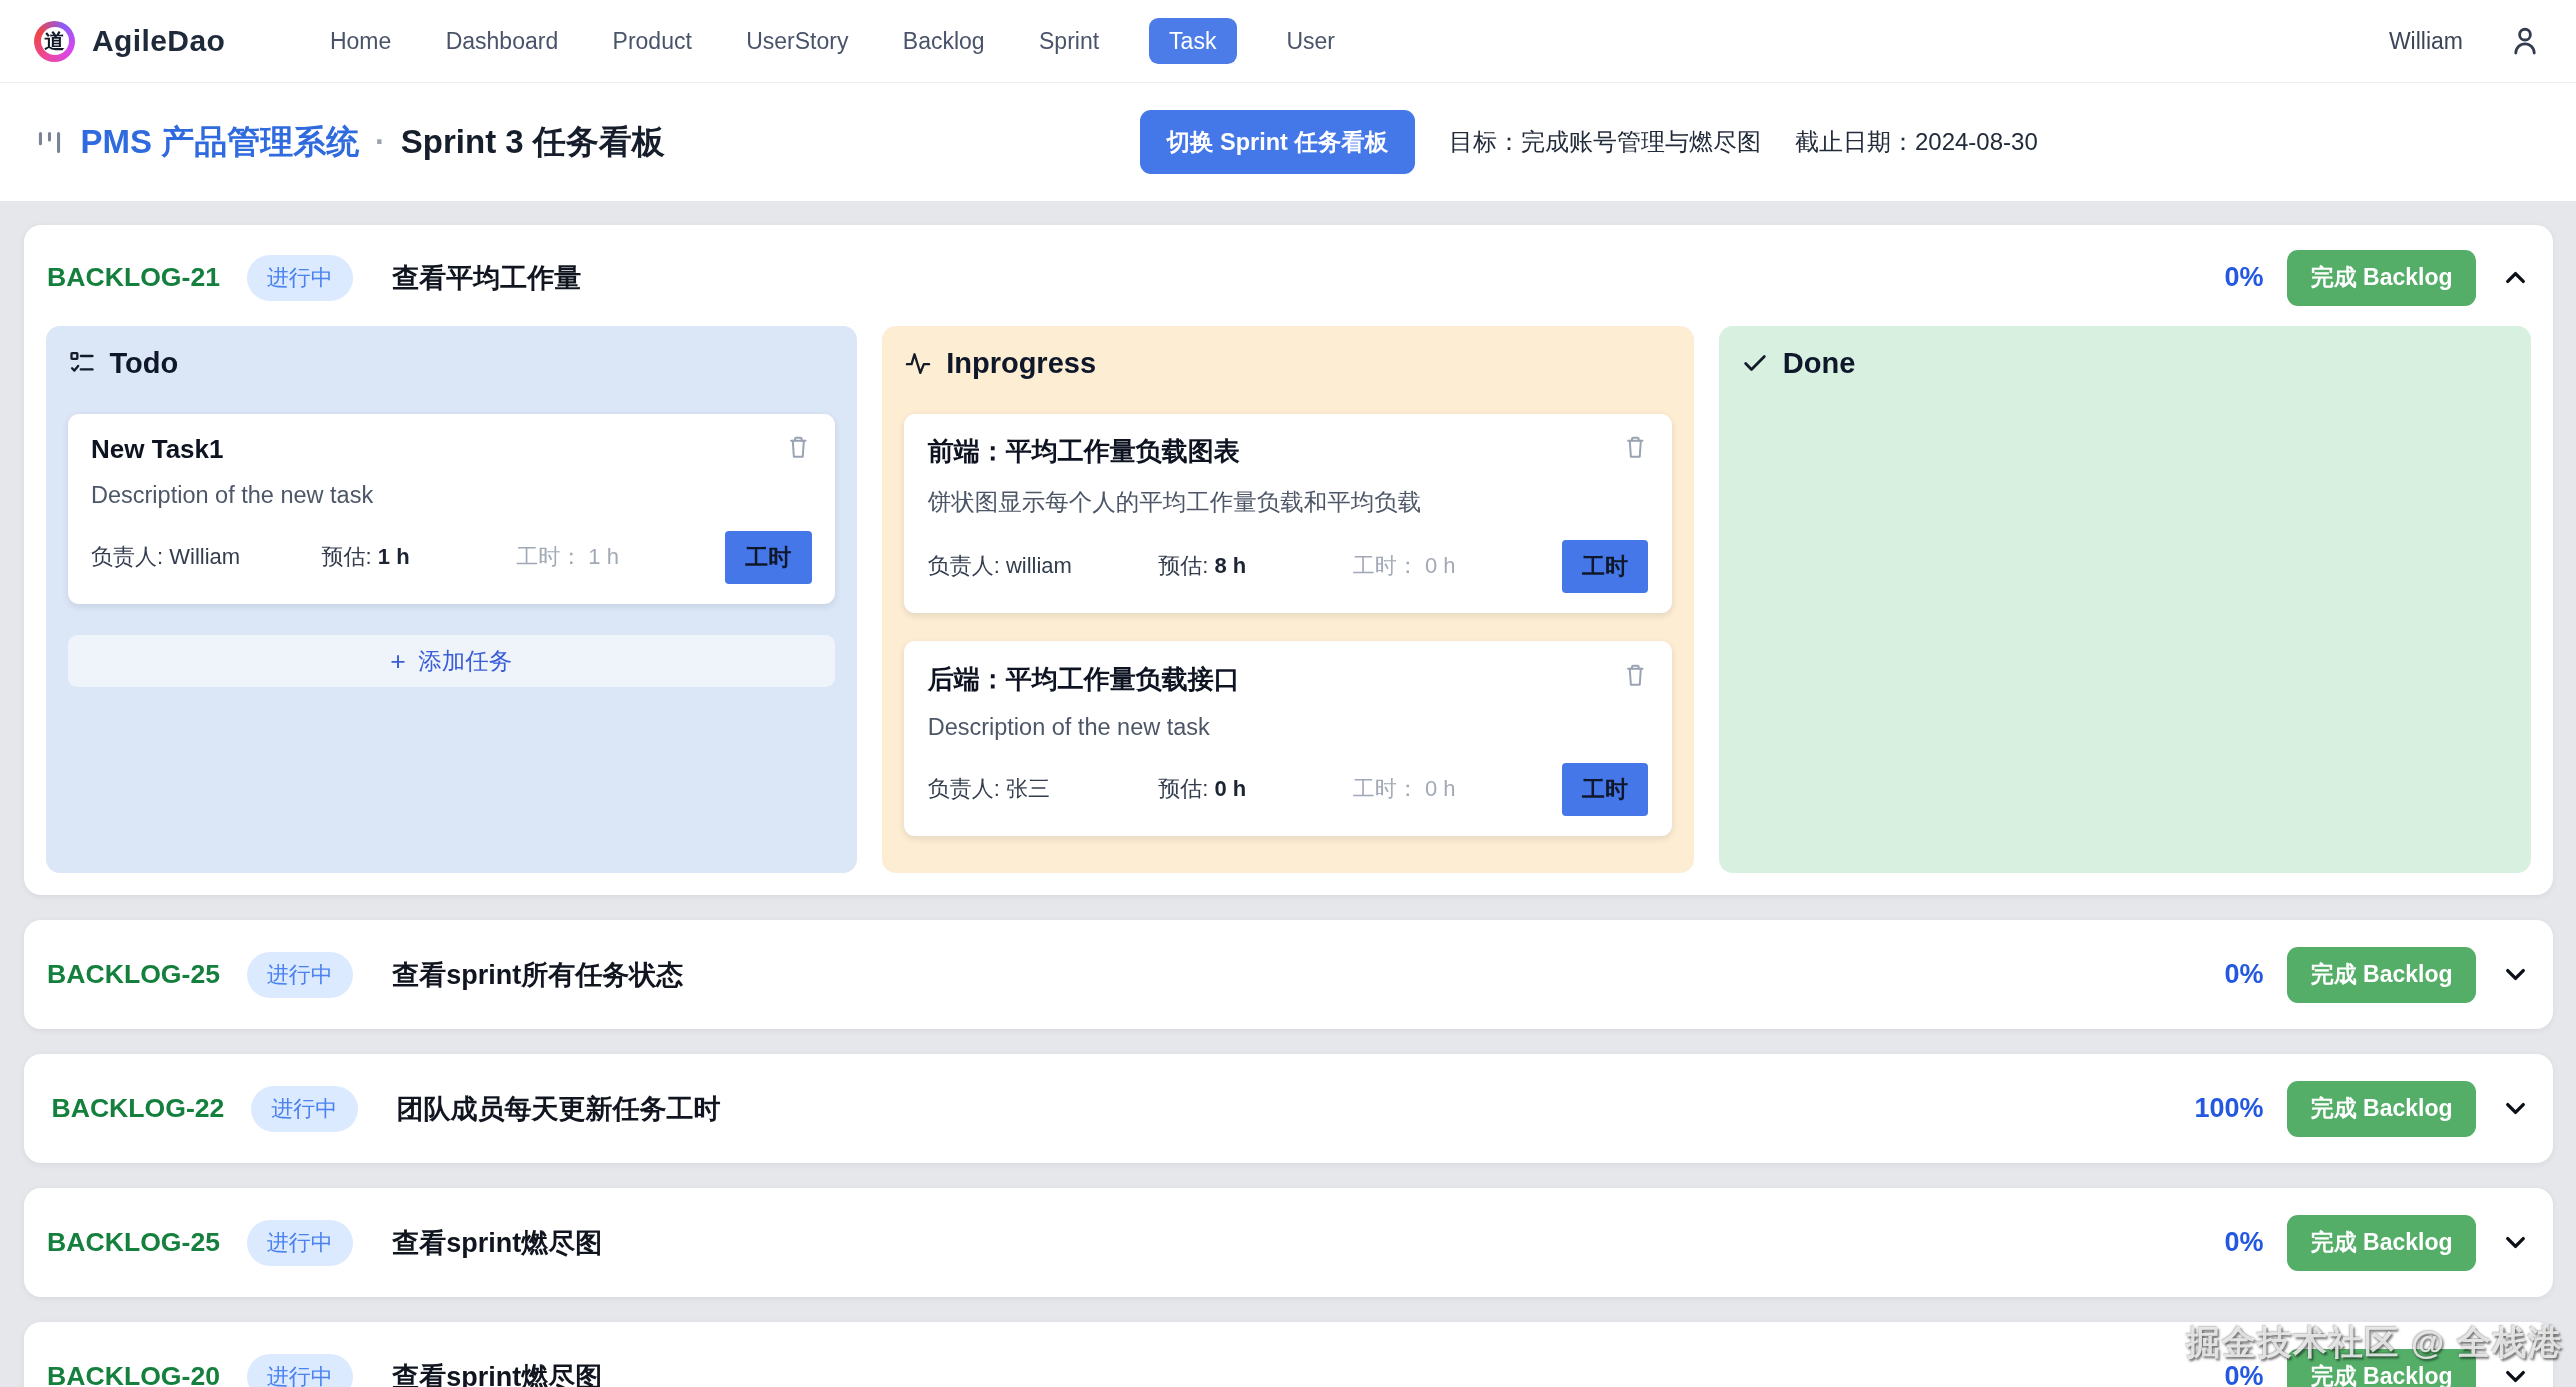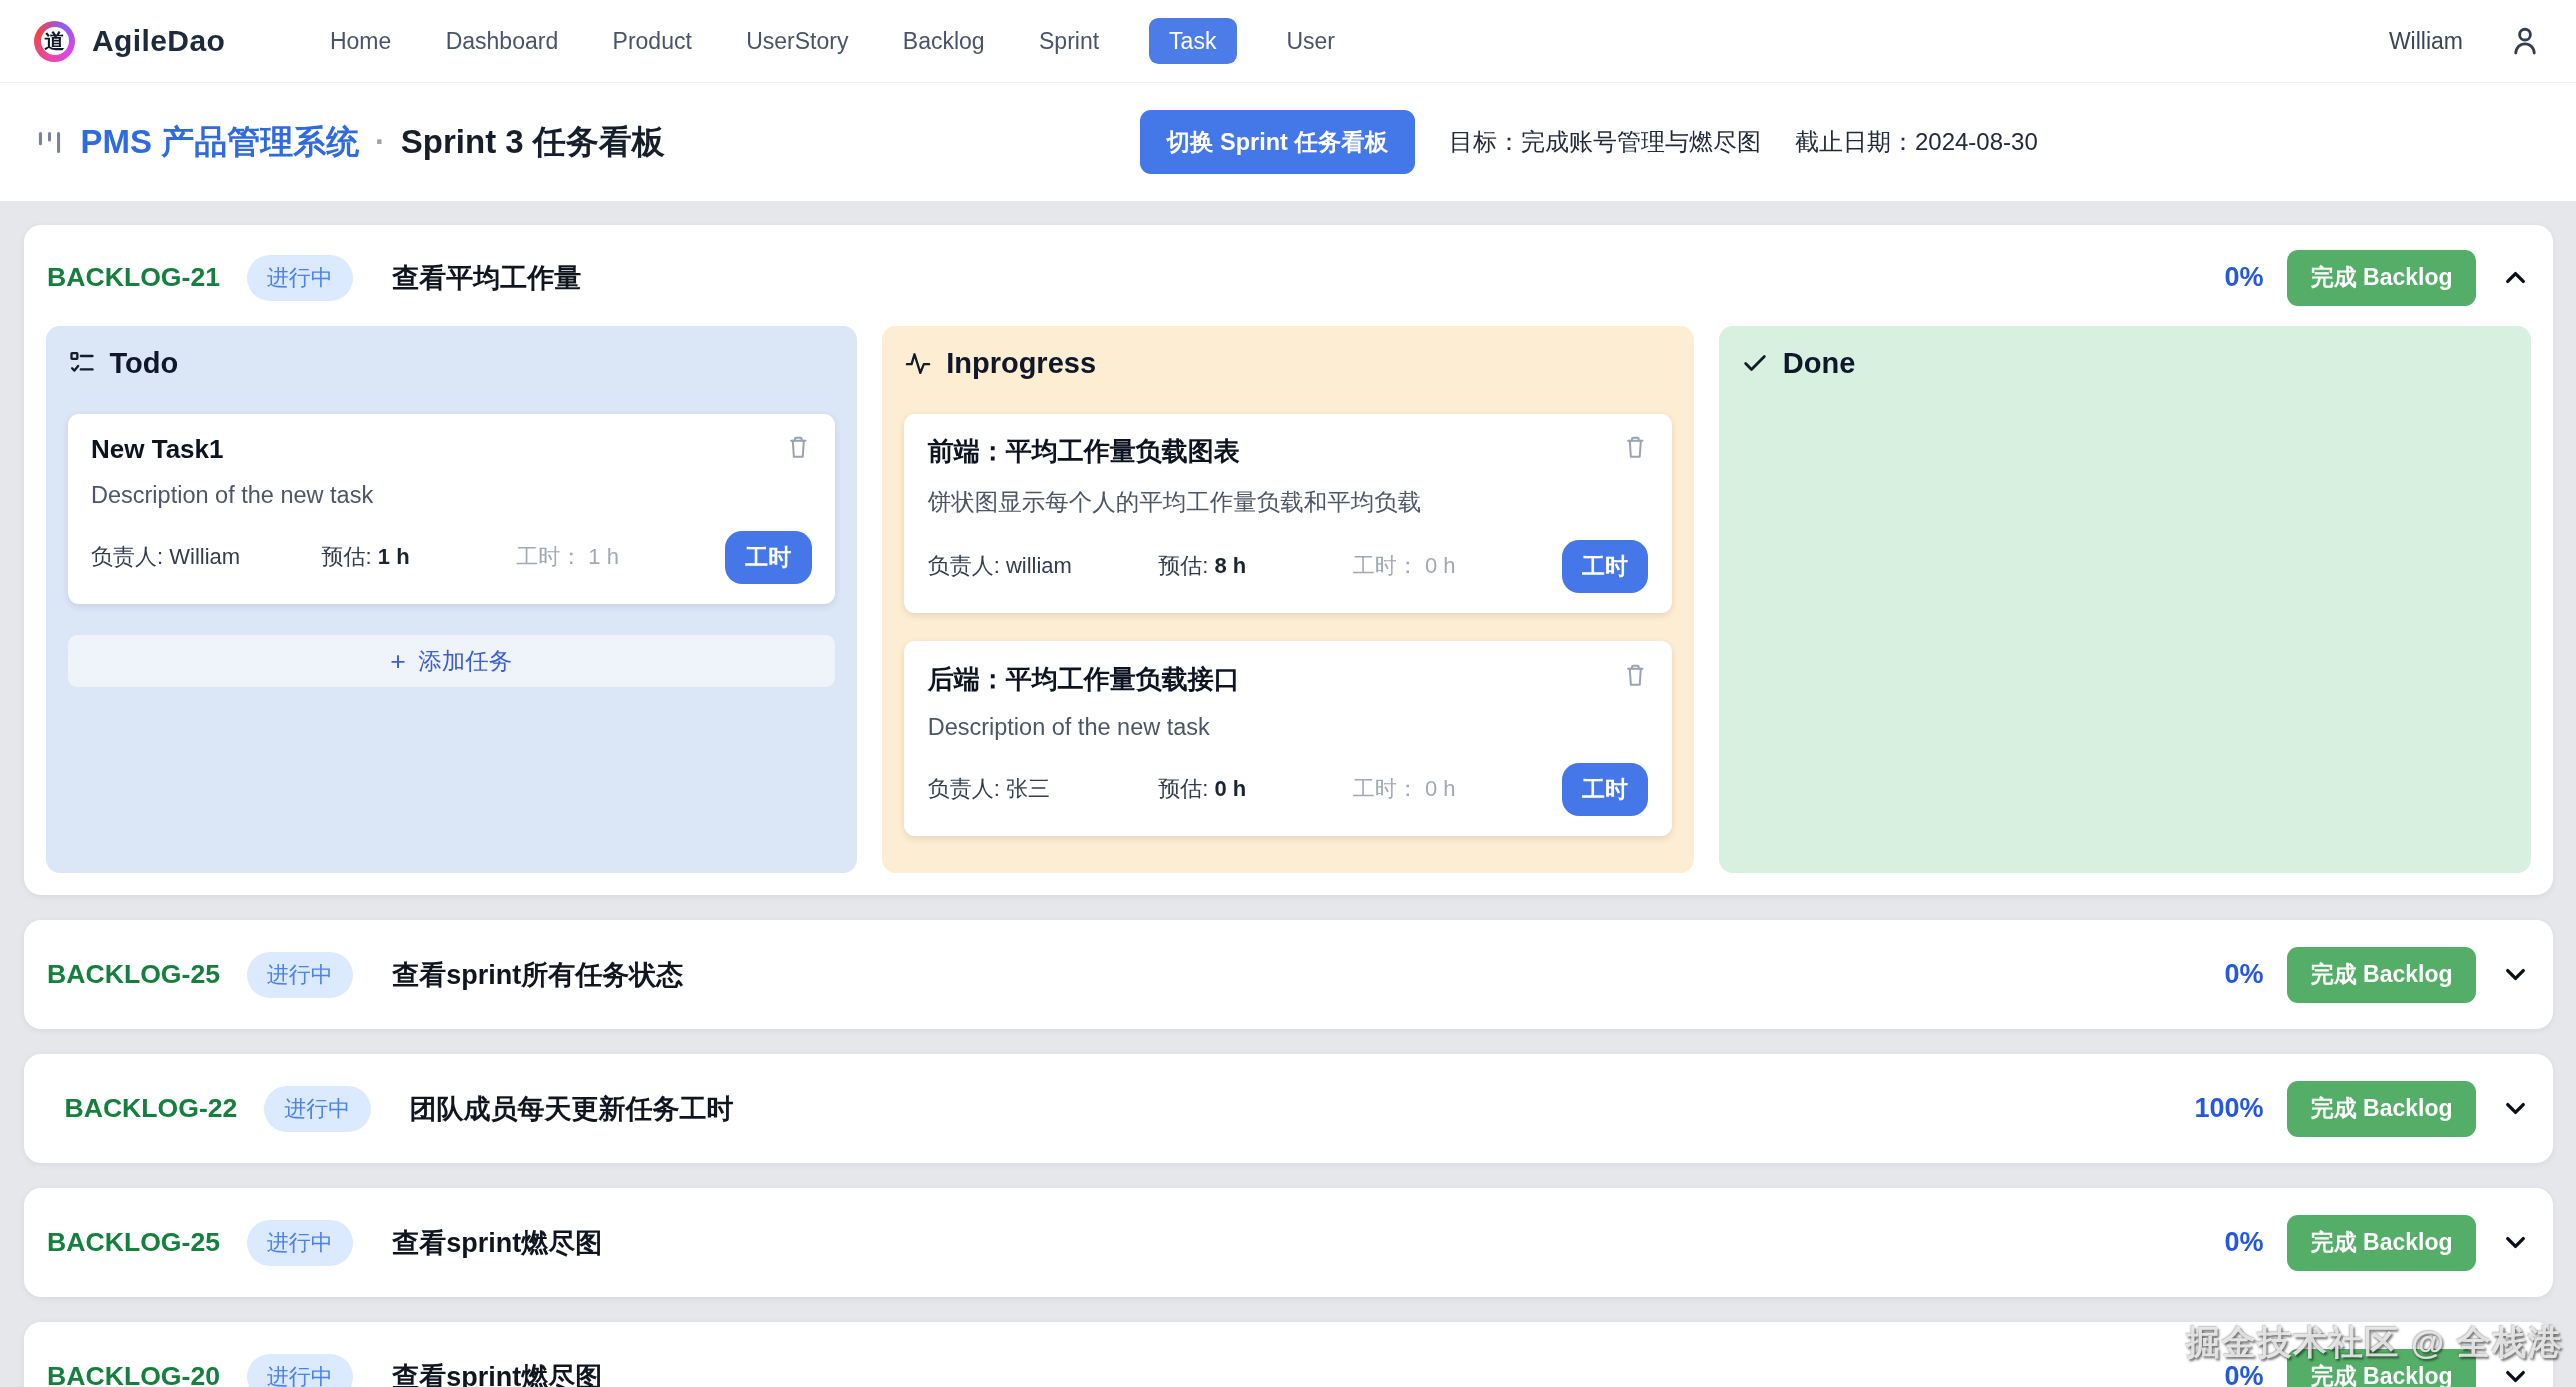--- a/index.html
+++ b/index.html
@@ -88,22 +88,22 @@
   .task-title { font-size:26px; font-weight:700; color:#0d1320; }
   .trash-icon { width:26.6px; height:26.6px; color:#9aa3b2; cursor:pointer; flex:0 0 auto; }
   .task-desc { margin-top:17px; font-size:23.5px; color:#4d5666; }
   .task-meta { margin-top:22px; display:flex; align-items:center; }
   .meta-item { font-size:22px; color:#333d4e; white-space:nowrap; }
   .meta-owner { width:32%; }
   .meta-est { width:27%; }
   .meta-est b { font-weight:700; color:#1c2433; }
   .meta-hours { color:#a2a9b6; flex:1; }
   .hours-btn {
-    background:#4577e9; color:#ffffff; border:none; cursor:pointer; font-family:inherit;
-    font-size:23px; font-weight:700; padding:11px 20.3px; border-radius:17px; margin-left:auto;
+    background:#4577e9; color:#0f172a; border:none; cursor:pointer; font-family:inherit;
+    font-size:23px; font-weight:700; padding:11px 20.3px; border-radius:4px; margin-left:auto;
   }
   .add-task-btn {
     margin-top:31px; width:100%; height:52px; border:none; cursor:pointer; font-family:inherit;
     background:rgba(255,255,255,.55); border-radius:9.4px;
     font-size:23.5px; color:#3b5ed8; display:flex; align-items:center; justify-content:center; gap:12.5px;
   }
   .add-plus { font-size:26.6px; line-height:1; }
   
   .watermark {
     position:absolute; top:1320px; right:12.5px; font-size:34px; letter-spacing:1.6px;
@@ -270,21 +270,21 @@
         <button class="complete-btn">完成 Backlog</button>
         <svg class="chevron" viewBox="0 0 24 24" fill="none" stroke="currentColor" stroke-width="2.6" stroke-linecap="round" stroke-linejoin="round">
             <path d="M6 9l6 6 6-6"></path>
           </svg>
       </span>
     </div>
   </section>
 
   <section class="backlog-card collapsed">
     <div class="row-head">
-      <span class="bl-id" style="margin-left:19px">BACKLOG-22</span>
+      <span class="bl-id" style="margin-left:6px">BACKLOG-22</span>
       <span class="bl-badge">进行中</span>
       <span class="bl-title">团队成员每天更新任务工时</span>
       <span class="row-right">
         <span class="bl-progress">100%</span>
         <button class="complete-btn">完成 Backlog</button>
         <svg class="chevron" viewBox="0 0 24 24" fill="none" stroke="currentColor" stroke-width="2.6" stroke-linecap="round" stroke-linejoin="round">
             <path d="M6 9l6 6 6-6"></path>
           </svg>
       </span>
     </div>

